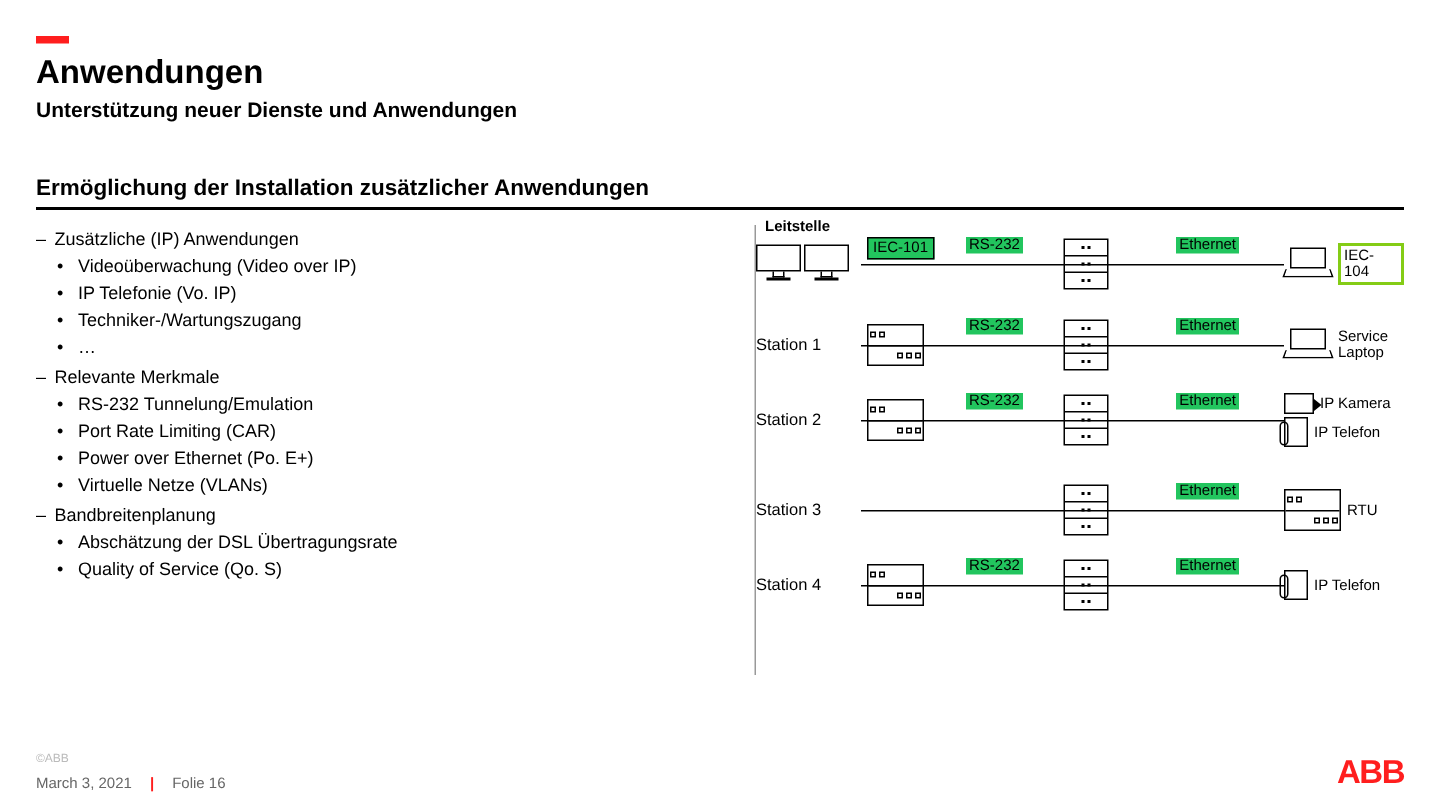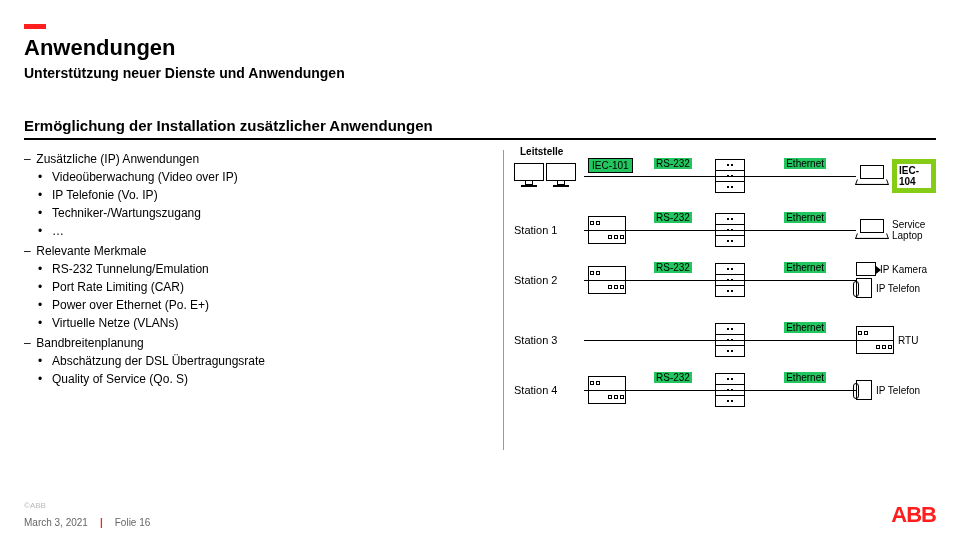--- a/index.html
+++ b/index.html
@@ -2,21 +2,21 @@
 <html><head>
 <meta charset="utf-8">
 <style>
   * { box-sizing: border-box; margin: 0; padding: 0; }
   body { width: 960px; height: 540px; font-family: Arial, Helvetica, sans-serif; background: #fff; color: #000; position: relative; overflow: hidden; }
   .slide { padding: 24px 24px 0 24px; }
   .dash { width: 22px; height: 5px; background: #ff1e1e; margin-bottom: 6px; }
   .title { font-size: 22px; font-weight: 700; margin-bottom: 4px; }
   .subtitle { font-size: 14px; font-weight: 700; margin-bottom: 36px; }
   .section-title { font-size: 15px; font-weight: 700; padding-bottom: 4px; border-bottom: 2px solid #000; margin-bottom: 10px; }
-  .content { display: flex; gap: 10px; }
+  .content { display: flex; }
   .left { width: 480px; border-right: 1px solid #999; padding-right: 6px; font-size: 12px; line-height: 1.5; }
   .lvl0 { margin-top: 2px; }
   .lvl0:first-child { margin-top: 0; }
   .lvl0 .dash2 { display: inline-block; width: 9px; }
   .lvl1 { padding-left: 28px; position: relative; }
   .lvl1::before { content: "•"; position: absolute; left: 14px; }
   .right { flex: 1; position: relative; height: 300px; }
   .diagram-label { font-size: 10px; position: absolute; }
   .router-box { width: 30px; height: 34px; border: 1px solid #000; display: flex; flex-direction: column; }
   .router-box .slot { flex:1; border-bottom:1px solid #000; display:flex; align-items:center; justify-content:center; gap:2px; }
@@ -113,21 +113,21 @@
                 </div>
               </div>
             </div>
           <div class="connlabel" style="right:30px">Ethernet</div>
         </div>
         <div class="end">
           <div class="laptop">
               <div class="screen"></div>
               <div class="kb"></div>
             </div>
-          <span style="border:5px solid #84cc16;padding:1px 2px;font-weight:bold;">IEC-104</span>
+          <span style="border:2px solid #84cc16;padding:1px 2px;">IEC-104</span>
         </div>
       </div>
 
       <div class="row" style="top:60px;">
         <div class="name">Station 1</div>
         <div class="mid">
           <div class="connline"></div>
           <div style="position:absolute;left:4px;top:6px;">
               <div class="rack">
                 <div class="r1">

